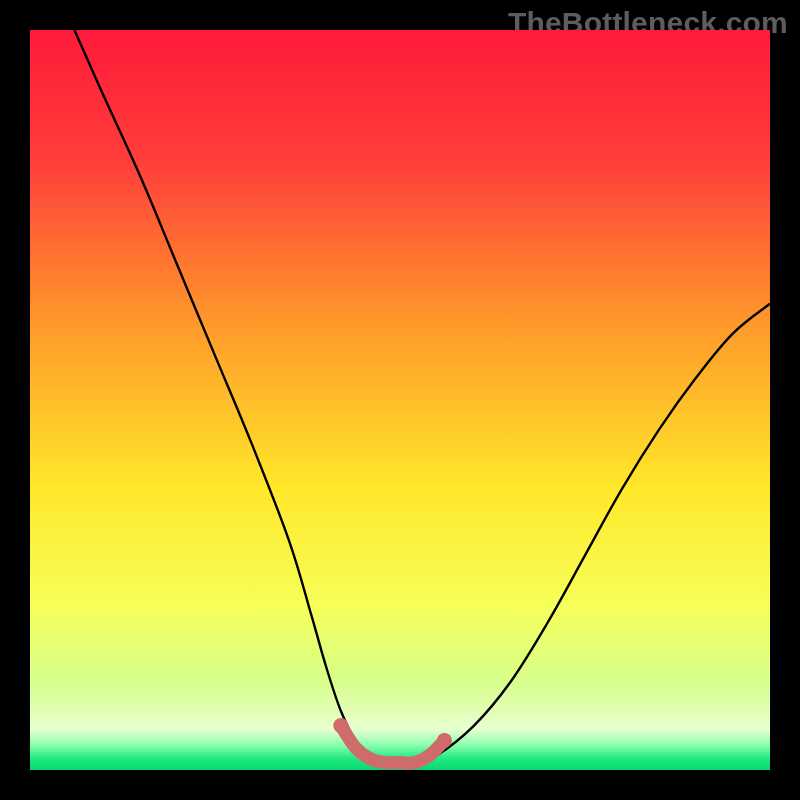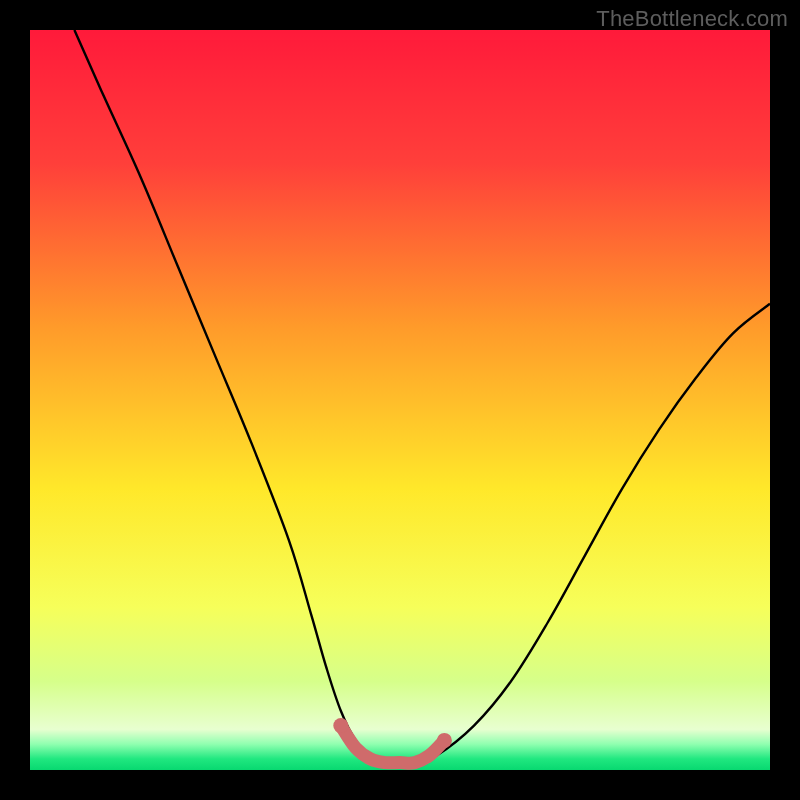--- a/index.html
+++ b/index.html
@@ -22,22 +22,22 @@
     top: 30px;
     width: 740px;
     height: 740px;
     overflow: hidden;
   }
   .watermark {
     position: absolute;
     top: 6px;
     right: 12px;
     color: #5d5d5d;
-    font-size: 22px;
-    font-weight: 400;
+    font-size: 30px;
+    font-weight: 700;
     letter-spacing: 0.2px;
   }
   svg { display: block; }
 </style>
 </head>
 <body>
 
 <div class="frame">
   <div class="watermark">TheBottleneck.com</div>
   <div class="plot">

